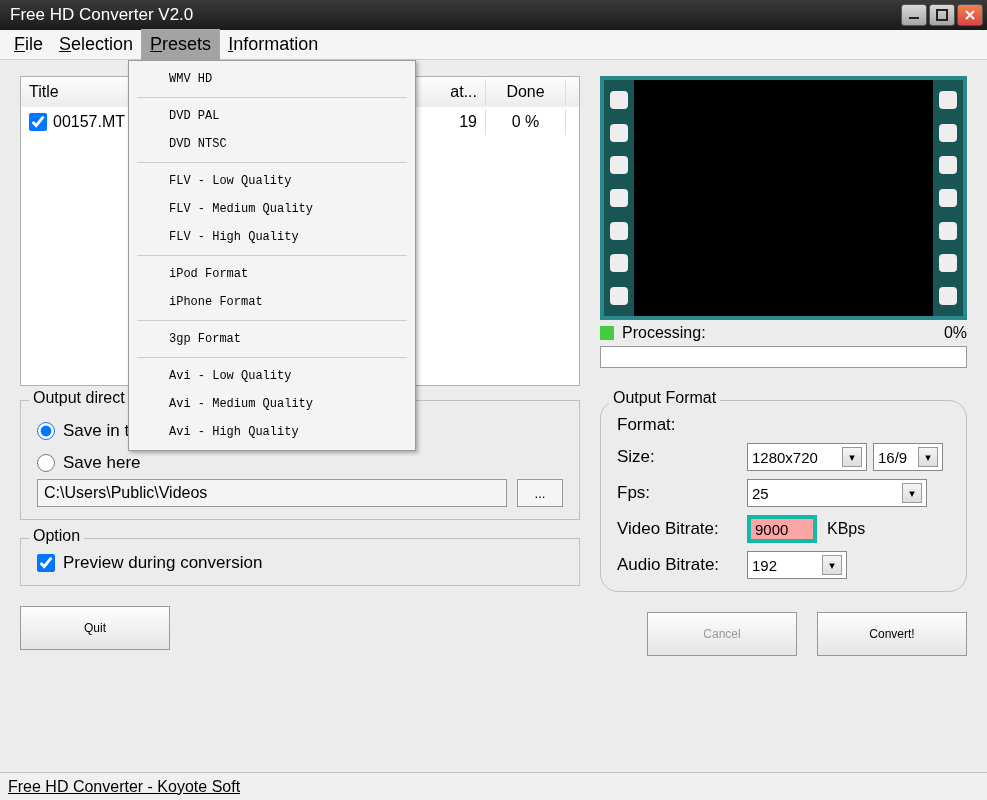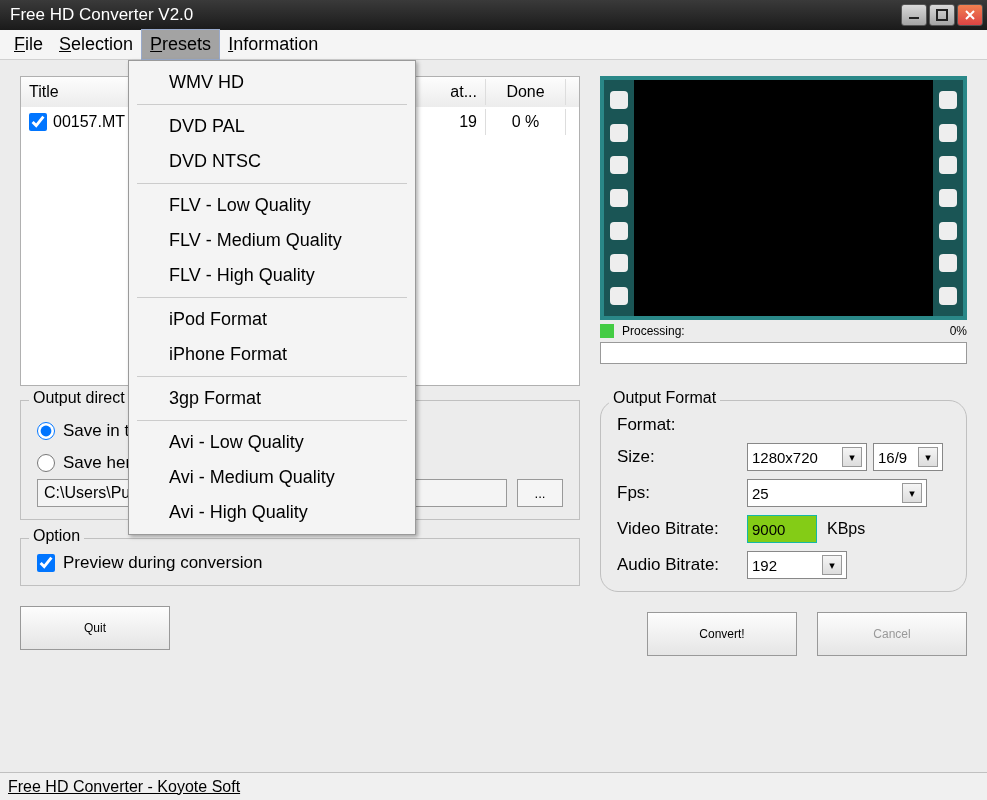--- a/index.html
+++ b/index.html
@@ -109,21 +109,21 @@
   justify-content: space-around;
   padding: 4px 0;
 }
 .sprockets div {
   width: 18px; height: 18px; background: #eee;
   border-radius: 4px;
   margin: 0 auto;
 }
 .film-center { flex: 1; background: #000; }
 .status-row {
-  display: flex; align-items: center; font-size: 12px; margin-top: 4px;
+  display: flex; align-items: center; font-size: 16px; margin-top: 4px;
 }
 .status-row .dot {
   width: 14px; height: 14px; background: #4c4; margin-right: 8px;
 }
 .progress {
   height: 22px; border: 1px solid #999; background: #fff; margin-top: 4px;
 }
 
 .groupbox {
   border: 1px solid #c0c0c0;
@@ -166,21 +166,21 @@
 }
 .select.highlight { background: #cce4ff; border: 1px solid #3a7fbf; }
 .select .arrow {
   margin-left: auto;
   width: 20px; height: 20px;
   border: 1px solid #999; background: linear-gradient(#f5f5f5,#ddd);
   display: flex; align-items: center; justify-content: center;
 }
 .select .arrow::after { content:"▾"; font-size: 11px; }
 .small-input {
-  width: 70px; height: 28px; border: 1px solid #14b8a6; background: #84cc16;
+  width: 70px; height: 28px; border: 4px solid #14b8a6; background: #fca5a5;
   padding: 0 4px; font-size: 15px;
 }
 .unit { margin-left: 10px; font-size: 16px; }
 
 .buttons-row { display: flex; gap: 20px; margin-top: 6px; }
 .big-btn {
   width: 150px; height: 44px; border: 1px solid #999; background: linear-gradient(#fdfdfd,#e5e5e5);
   font-size: 12px; display: flex; align-items: center; justify-content: center;
   cursor: pointer;
 }
@@ -198,22 +198,23 @@
   left: 128px; top: 0px;
   width: 288px;
   background: #f4f4f4;
   border: 1px solid #9a9a9a;
   box-shadow: 2px 2px 4px rgba(0,0,0,.3);
   z-index: 100;
   padding: 4px 0;
 }
 .dropdown .dd-item {
   padding: 7px 20px 7px 40px;
-  font-size: 18px;
+  font-size: 12px;
   cursor: pointer;
+  font-family: Liberation Mono, monospace;
 }
 .dropdown .dd-sep {
   height: 1px; background: #ccc; margin: 4px 8px;
 }
 </style>
 </head>
 <body>
 
 <div class="window">
 
@@ -377,22 +378,22 @@
           <div class="field-row" style="margin-bottom:0">
             <label>Audio Bitrate:</label>
             <div class="select" style="max-width:100px">
               <span>192</span>
               <span class="arrow"></span>
             </div>
           </div>
         </div>
 
         <div class="buttons-row" style="justify-content:flex-end">
+          <div class="big-btn disabled">Cancel</div>
           <div class="big-btn">Convert!</div>
-          <div class="big-btn disabled">Cancel</div>
         </div>
       </div>
     </div>
 
   </div>
 
   <div class="statusbar">
     <span>Free HD Converter - Koyote Soft</span>
   </div>
 </div>

